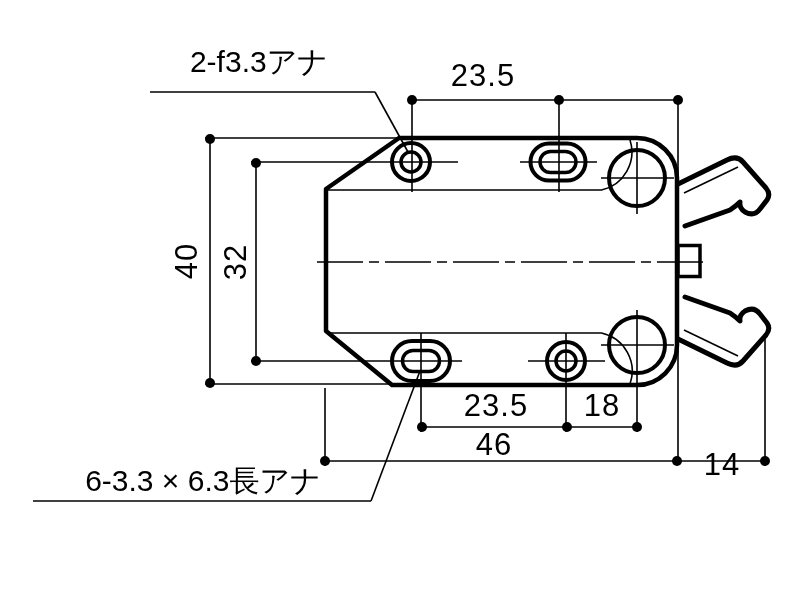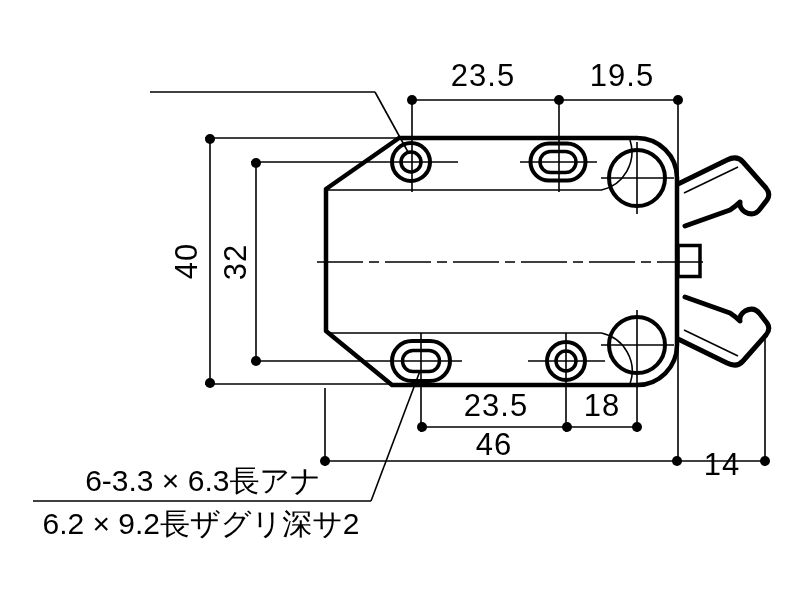--- a/index.html
+++ b/index.html
@@ -114,24 +114,23 @@
       <circle class="dot" cx="422" cy="427" r="5"></circle>
       <circle class="dot" cx="567" cy="427" r="5"></circle>
       <circle class="dot" cx="637" cy="427" r="5"></circle>
       <circle class="dot" cx="325" cy="461" r="5"></circle>
       <circle class="dot" cx="677" cy="461" r="5"></circle>
       <circle class="dot" cx="765" cy="461" r="5"></circle>
     </g>
   </svg>
 
   <div class="dim-text" style="left:483px;top:75px">23.5</div>
-  <div class="dim-text" style="left:622px;top:75px">19.5</div>
   <div class="dim-text rot90" style="left:186px;top:261px">40</div>
   <div class="dim-text rot90" style="left:235px;top:262px">32</div>
   <div class="dim-text" style="left:496px;top:405px">23.5</div>
   <div class="dim-text" style="left:602px;top:405px">18</div>
   <div class="dim-text" style="left:494px;top:444px">46</div>
   <div class="dim-text" style="left:722px;top:464px">14</div>
 
+  <div class="note-text" style="left:259px;top:62px">2-f3.3アナ</div>
   <div class="note-text" style="left:203px;top:481px">6-3.3 × 6.3長アナ</div>
-  <div class="note-text" style="left:201px;top:524px">6.2 × 9.2長ザグリ深サ2</div>
 
 </div>
 
 </body></html>

